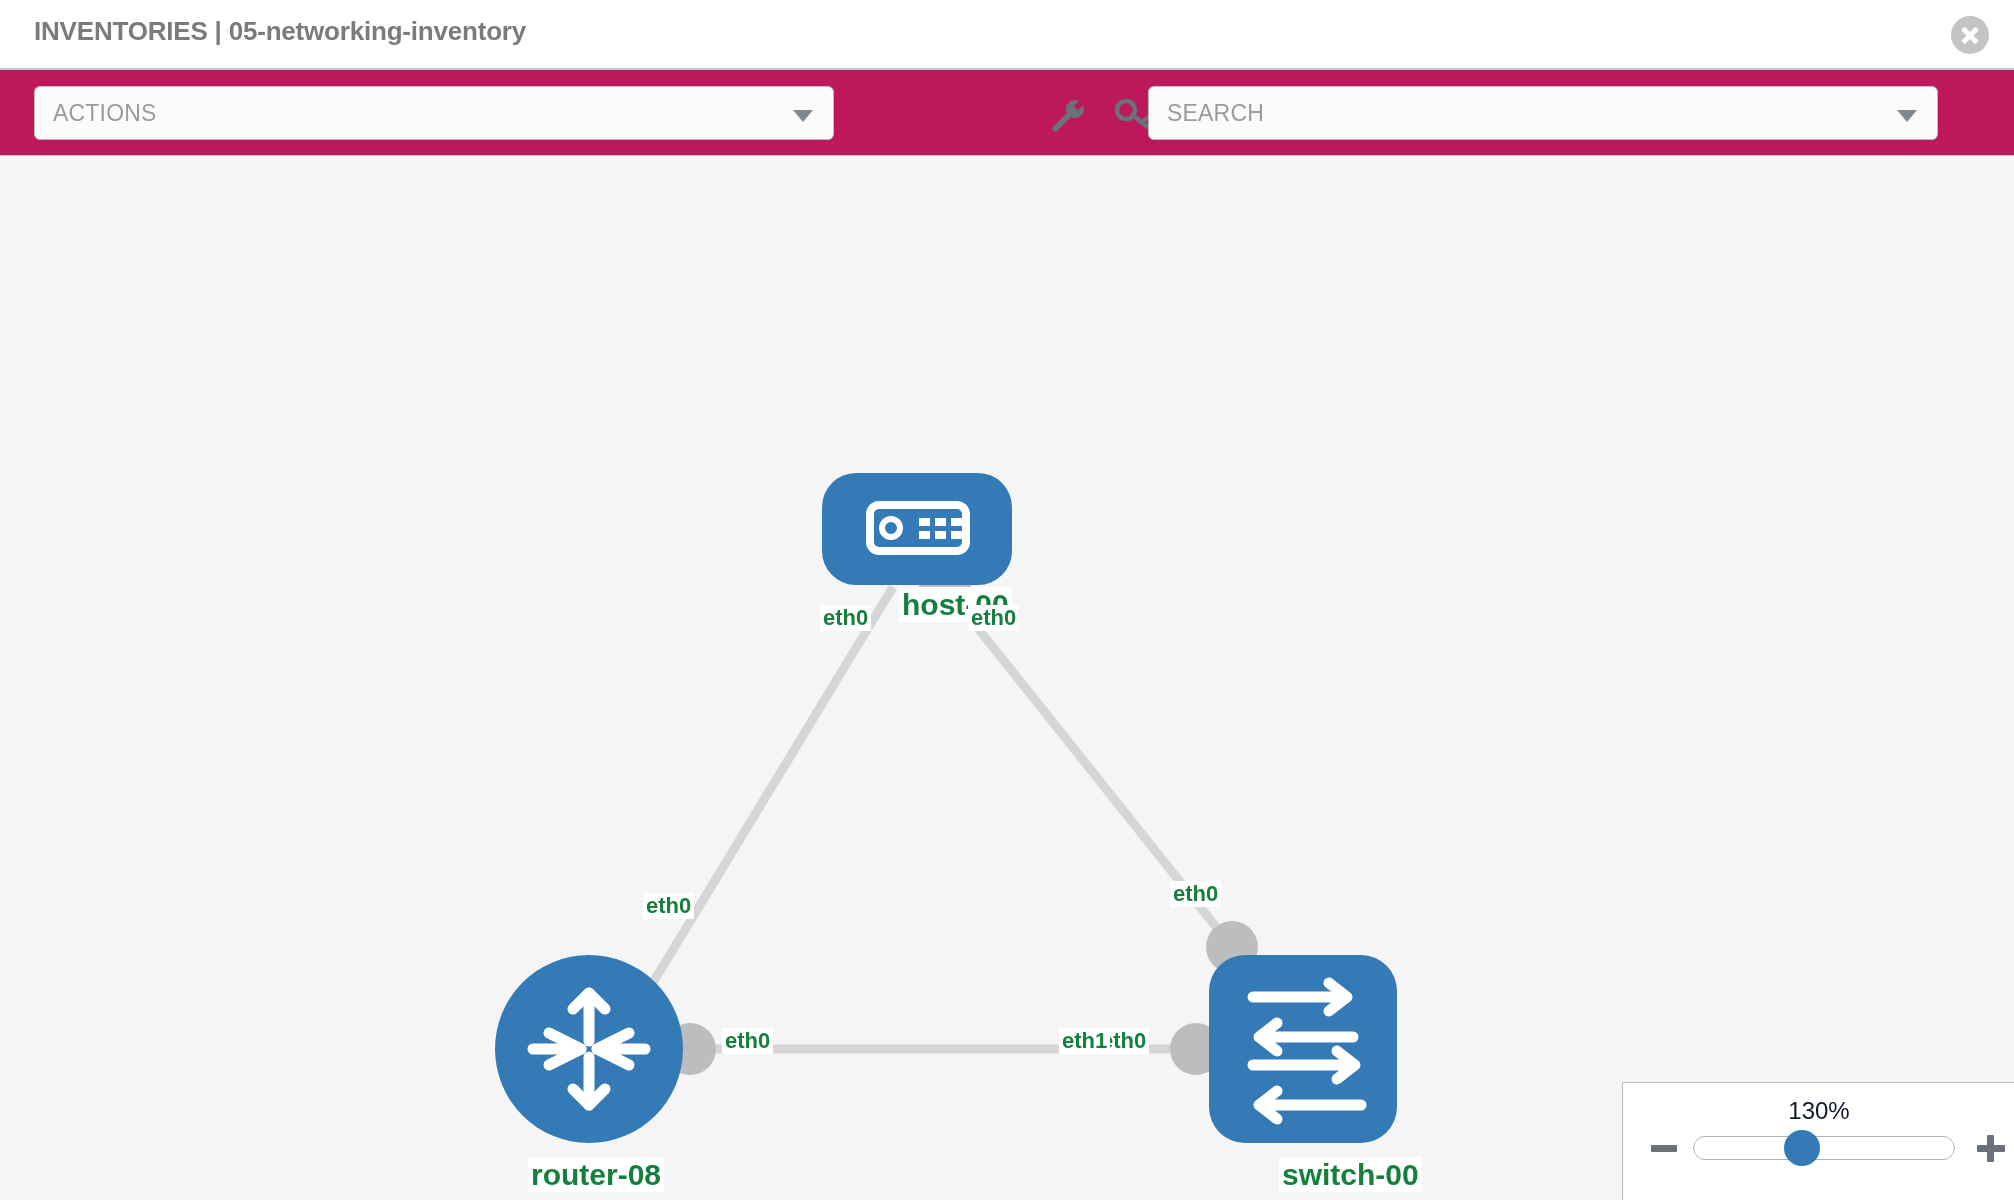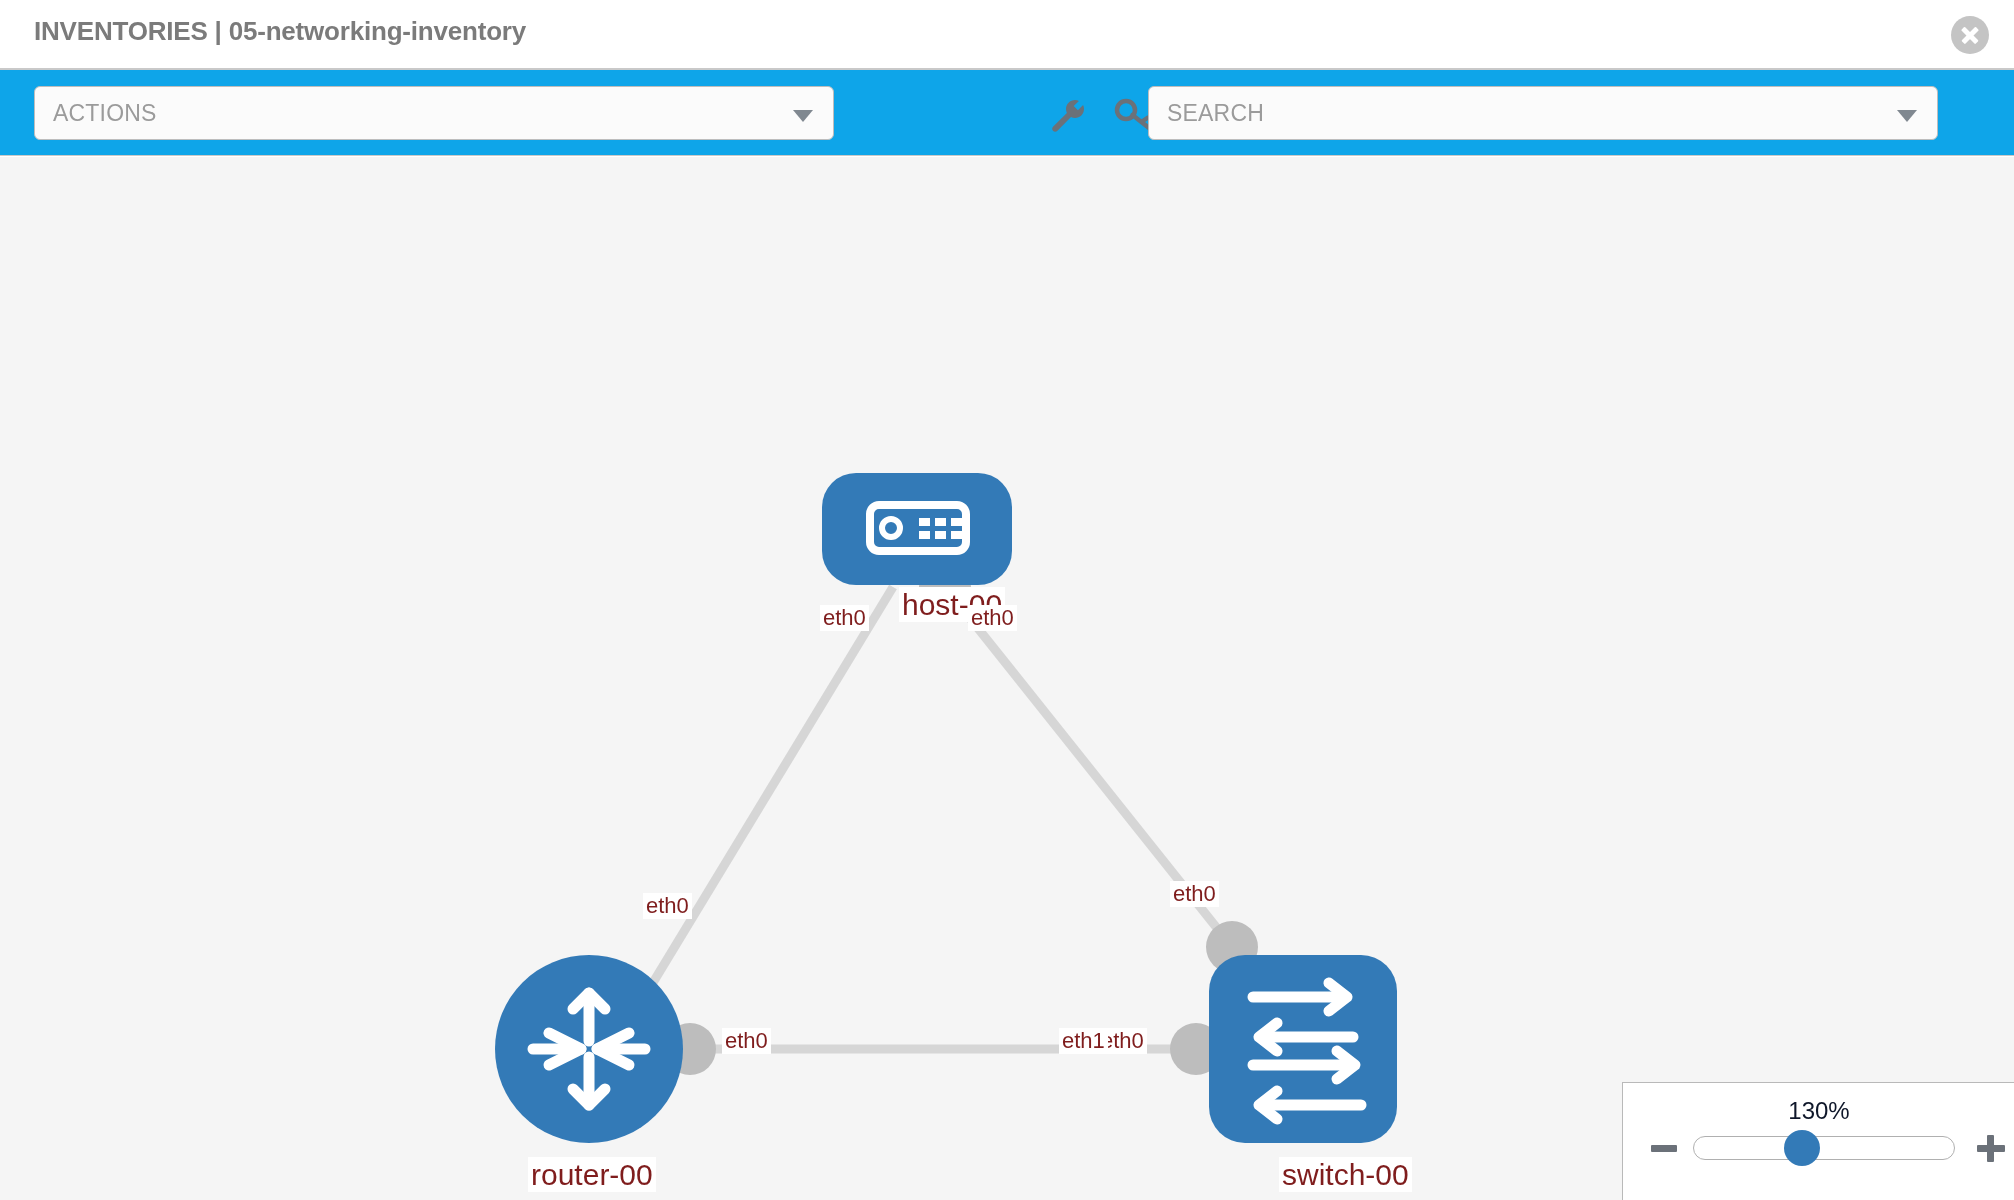--- a/index.html
+++ b/index.html
@@ -54,21 +54,21 @@
   }
   #close-button::before { transform: rotate(45deg); }
   #close-button::after  { transform: rotate(-45deg); }
 
   
   #toolbar {
     position: absolute;
     top: 70px; left: 0;
     width: 2014px;
     height: 86px;
-    background: #0ea5e9;
+    background: #be185d;
     border-bottom: 1px solid #c9c9c9;
     padding-left: 48px;
   }
   .combo {
     position: absolute;
     top: 16px;
     height: 54px;
     background: #fbfbfb;
     border: 1px solid #bdbdbd;
     border-radius: 6px;
@@ -118,23 +118,24 @@
     position: absolute;
     top: 0; left: 0;
     width: 2014px;
     height: 1043px;
   }
 
   
   .node-label, .link-label {
     position: absolute;
     background: #ffffff;
-    color: #7f1d1d;
+    color: #15803d;
     white-space: nowrap;
     line-height: 1.1;
+    font-weight: bold;
   }
   .node-label { font-size: 30px; padding: 1px 3px; }
   .link-label { font-size: 22px; padding: 1px 3px; }
 
   
   #zoom-panel {
     position: absolute;
     left: 1622px;
     top: 1082px;
     width: 392px;
@@ -283,21 +284,21 @@
         <path d="M1277 866 L1259 880 L1277 894"></path>
         <path d="M1253 908 L1353 908"></path>
         <path d="M1337 894 L1355 908 L1337 922"></path>
         <path d="M1361 948 L1261 948"></path>
         <path d="M1277 934 L1259 948 L1277 962"></path>
       </g>
     </g>
   </svg>
 
   <div class="node-label" style="left:870px; top:430px;margin-left:29px;">host-00</div>
-  <div class="node-label" style="left:528px; top:1000px;">router-00</div>
+  <div class="node-label" style="left:528px; top:1000px;">router-08</div>
   <div class="node-label" style="left:1243px; top:1000px;margin-left:36px;">switch-00</div>
 
   <div class="link-label" style="left:820px; top:448px;">eth0</div>
   <div class="link-label" style="left:968px; top:448px;">eth0</div>
   <div class="link-label" style="left:643px; top:736px;">eth0</div>
   <div class="link-label" style="left:1170px; top:724px;">eth0</div>
   <div class="link-label" style="left:722px; top:871px;">eth0</div>
   <div class="link-label" style="left:1098px; top:871px;">eth0</div>
   <div class="link-label" style="left:1059px; top:871px;">eth1</div>
 

